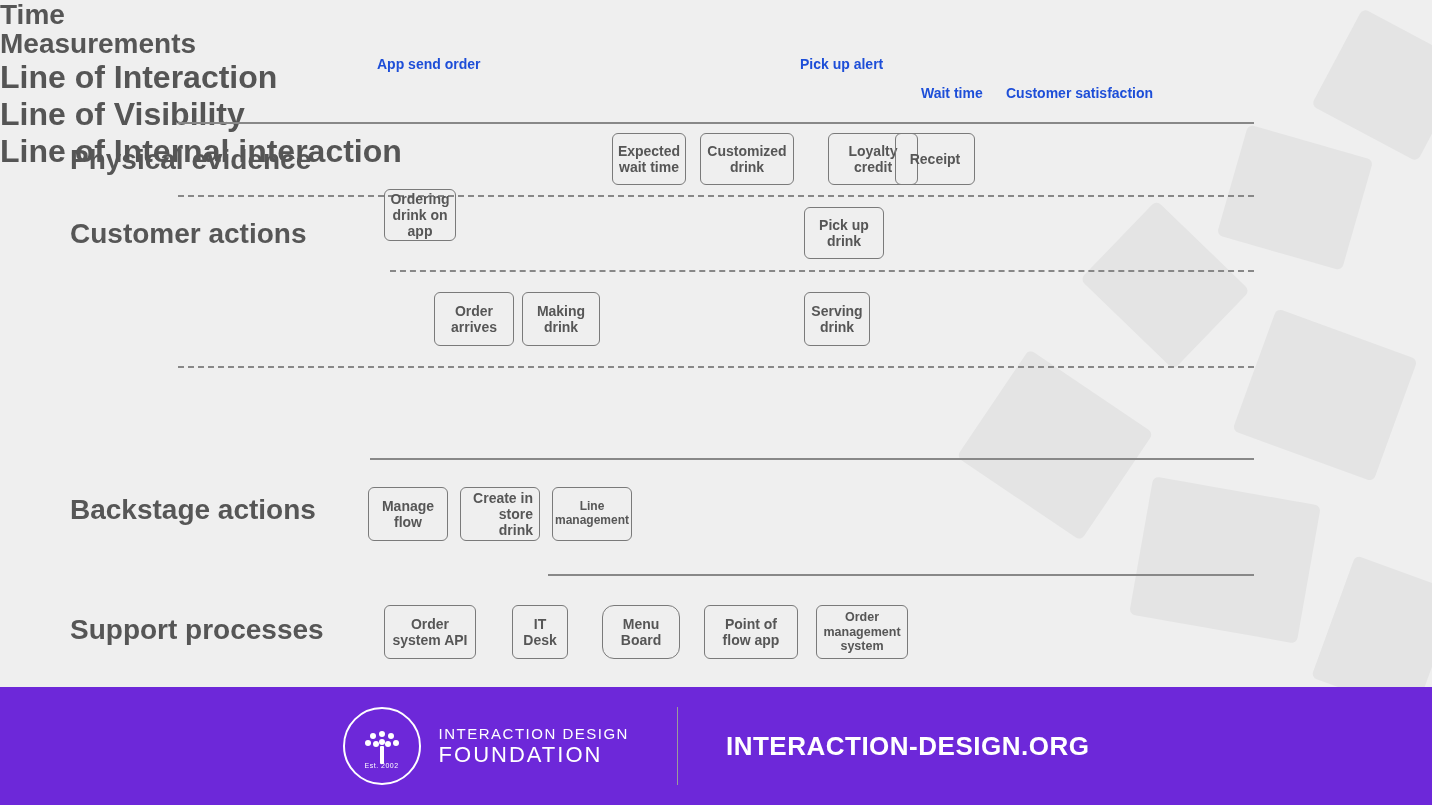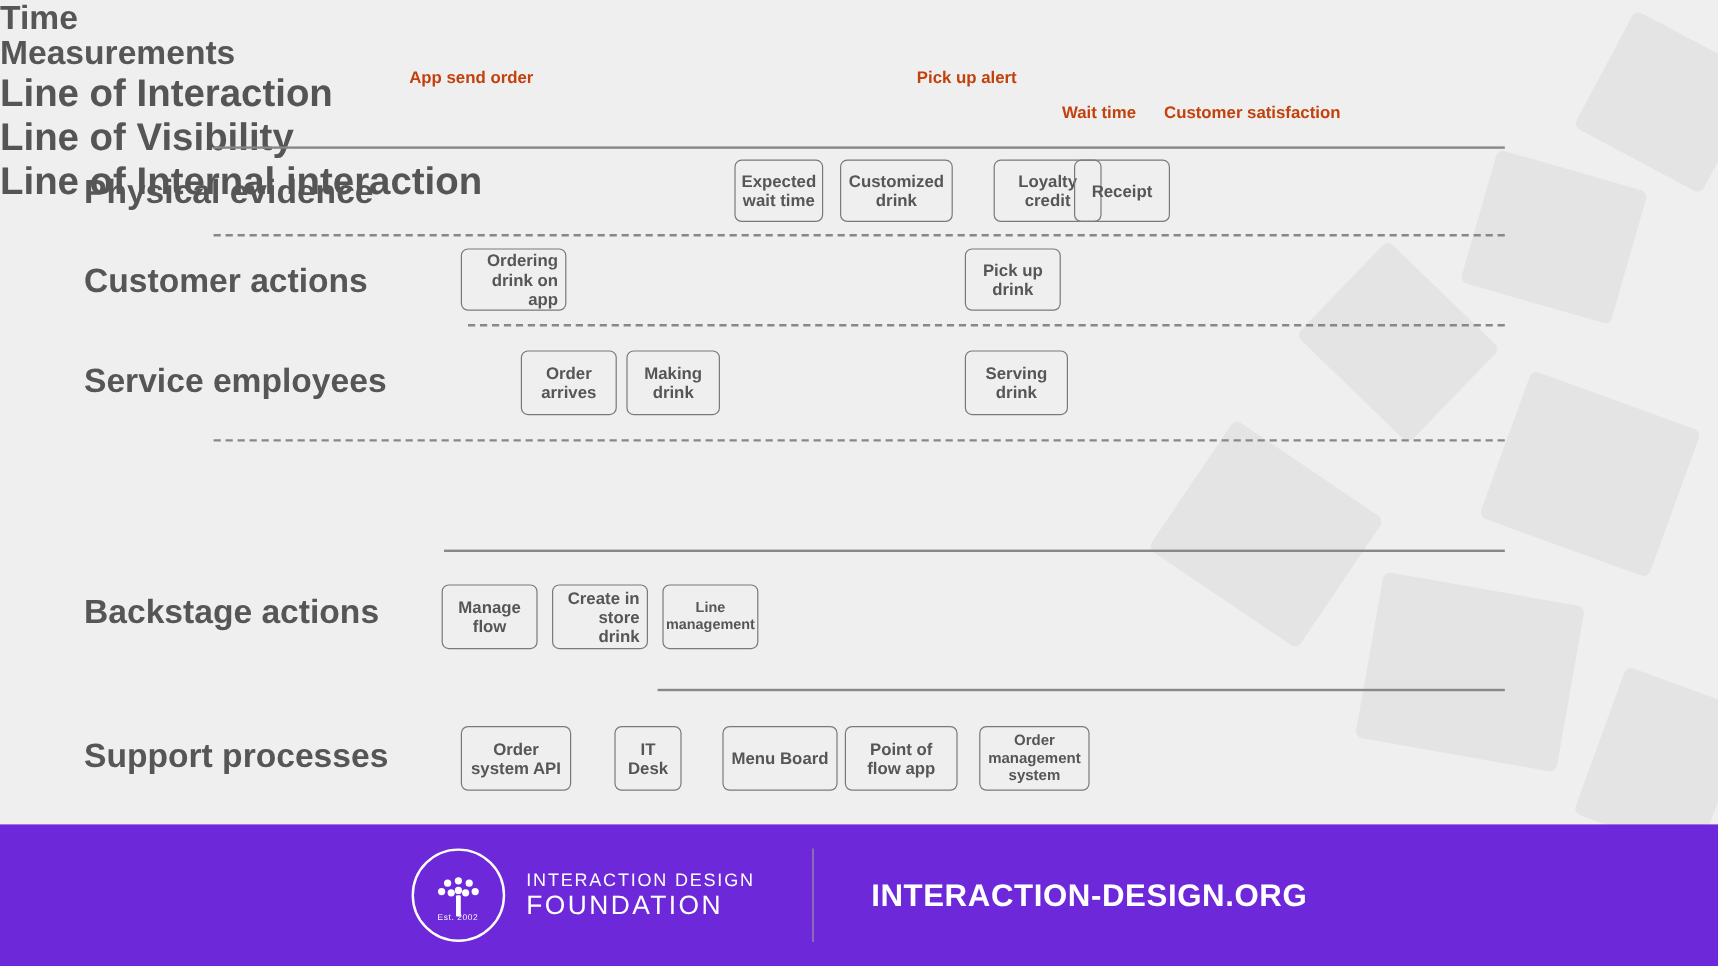--- a/index.html
+++ b/index.html
@@ -44,21 +44,22 @@
     left: 70px;
     font-size: 28px;
     font-weight: 800;
     color: #565656;
     line-height: 1.05;
   }
   .small-label {
     position: absolute;
     font-size: 14px;
     font-weight: 600;
-    color: #c2410c;
+    color: #1d4ed8;
+    margin-left: 36px;
   }
   .hr-solid, .hr-dashed {
     position: absolute;
     left: 178px;
     right: 178px;
     height: 0;
     border: 0;
     border-top: 2px solid #888;
   }
   .hr-dashed {
@@ -178,49 +179,48 @@
 
   <div class="label row-label" style="top:144px;">Physical evidence</div>
   <div class="box" style="top:133px; left:612px; width:74px; height:52px;">Expected wait time</div>
   <div class="box" style="top:133px; left:700px; width:94px; height:52px;">Customized drink</div>
   <div class="box" style="top:133px; left:828px; width:90px; height:52px;">Loyalty credit</div>
   <div class="box" style="top:133px; left:895px; width:80px; height:52px;">Receipt</div>
 
   <div class="hr-dashed" style="top:195px;"></div>
 
   <div class="label row-label" style="top:218px;">Customer actions</div>
-  <div class="box" style="top:207px; left:384px; width:88px; height:52px;text-align:right;">Ordering drink on app</div>
+  <div class="box" style="top:189px; left:384px; width:72px; height:52px;">Ordering drink on app</div>
   <div class="box" style="top:207px; left:804px; width:80px; height:52px;">Pick up drink</div>
 
   <div class="big-heading" style="top:248px;">Line of Interaction</div>
   <div class="line-segment-dashed" style="top:270px; left:390px; right:178px;"></div>
 
-  <div class="label row-label" style="top:302px;">Service employees</div>
   <div class="box" style="top:292px; left:434px; width:80px; height:54px;">Order arrives</div>
   <div class="box" style="top:292px; left:522px; width:78px; height:54px;">Making drink</div>
-  <div class="box" style="top:292px; left:804px; width:86px; height:54px;">Serving drink</div>
+  <div class="box" style="top:292px; left:804px; width:66px; height:54px;">Serving drink</div>
 
   <div class="hr-dashed" style="top:366px;"></div>
 
 
   <div class="big-heading" style="top:436px;">Line of Visibility</div>
   <div class="line-segment-solid" style="top:458px; left:370px; right:178px;"></div>
 
   <div class="label row-label" style="top:494px;">Backstage actions</div>
   <div class="box" style="top:487px; left:368px; width:80px; height:54px;">Manage flow</div>
   <div class="box" style="top:487px; left:460px; width:80px; height:54px;text-align:right;">Create in store drink</div>
   <div class="box" style="top:487px; left:552px; width:80px; height:54px; font-size:12px;">Line management</div>
 
   <div class="big-heading" style="top:552px;">Line of Internal interaction</div>
   <div class="line-segment-solid" style="top:574px; left:548px; right:178px;"></div>
 
   <div class="label row-label" style="top:614px;">Support processes</div>
   <div class="box" style="top:605px; left:384px; width:92px; height:54px;">Order system API</div>
   <div class="box" style="top:605px; left:512px; width:56px; height:54px;">IT Desk</div>
-  <div class="box" style="top:605px; left:602px; width:96px; height:54px;">Menu Board</div>
+  <div class="box" style="top:605px; left:602px; width:78px; height:54px;border-radius:12px;">Menu Board</div>
   <div class="box" style="top:605px; left:704px; width:94px; height:54px;">Point of flow app</div>
   <div class="box" style="top:605px; left:816px; width:92px; height:54px; font-size:12.5px;">Order management system</div>
 </div>
 
 <div class="footer">
   <div class="brandwrap">
     <div class="logo-circle">
       <svg width="46" height="40" viewBox="0 0 46 40">
         <g fill="#fff">
           <rect x="21" y="22" width="4" height="18" rx="1"></rect>

